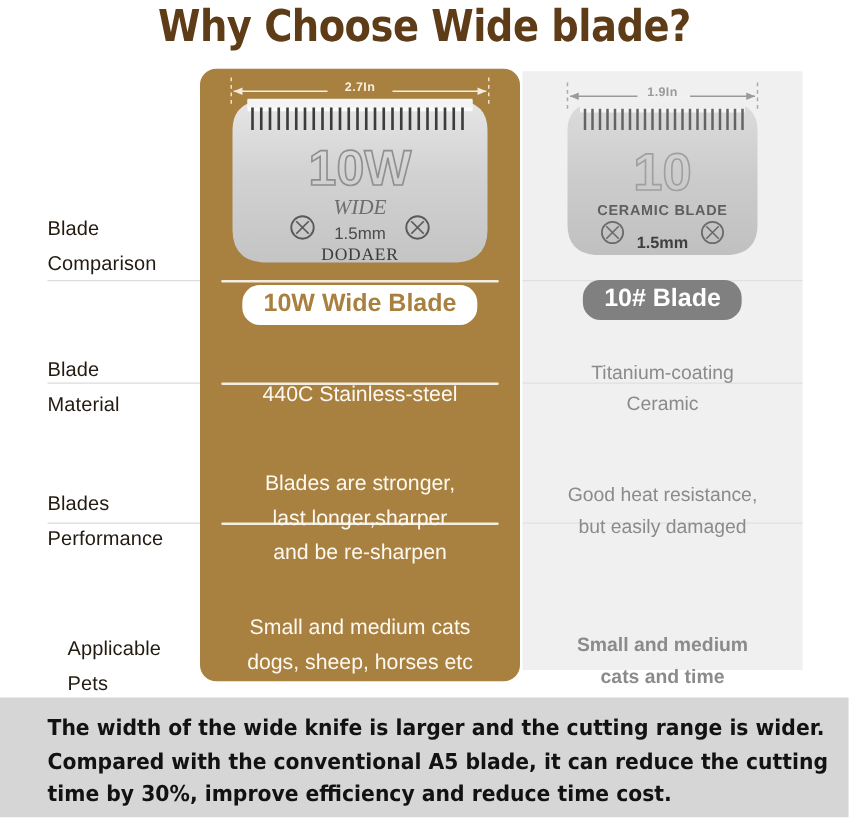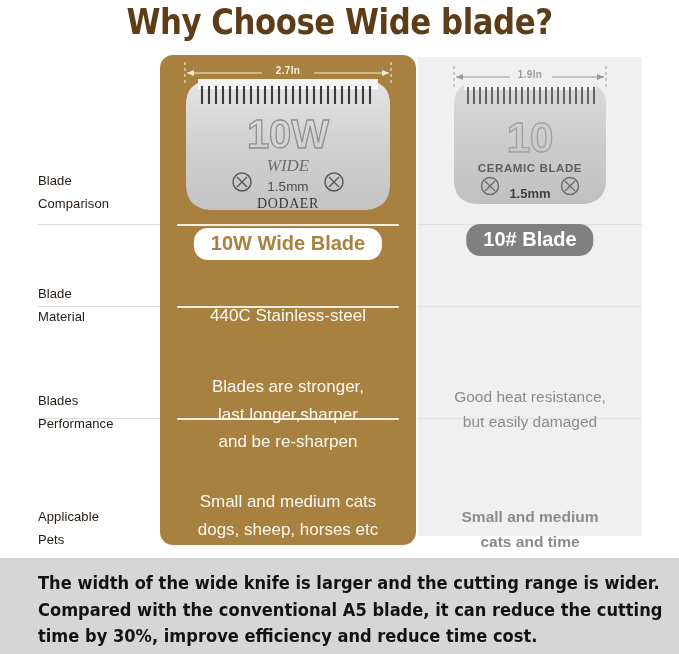--- a/index.html
+++ b/index.html
@@ -39,29 +39,29 @@
     position: absolute; left: 160px; top: 7px;
     width: 256px; height: 490px;
     background: #a8803f;
     border-radius: 13px;
   }
 
   
   .labels { position: absolute; left: 0; top: 0; width: 160px; height: 505px; }
   .row-label {
     position: absolute; left: 38px;
-    font-size: 13px; line-height: 1.75;
+    font-size: 16px; line-height: 1.75;
     color: #231a10;
     letter-spacing: 0.1px;
   }
   .row-label span { display: block; }
   .rl-0 { top: 122px; }
   .rl-1 { top: 235px; }
   .rl-2 { top: 342px; }
-  .rl-3 { top: 458px; }
+  .rl-3 { top: 458px; margin-left: 16px; }
 
   
   .sep-left {
     position: absolute; left: 38px; width: 122px; height: 1px;
     background: #dcdcdc;
   }
   .sl-0 { top: 176px; }
   .sl-1 { top: 258px; }
   .sl-2 { top: 370px; }
 
@@ -318,20 +318,24 @@
             <line x1="143" y1="105" x2="133" y2="115"></line>
         </g>
       </svg>
 
       <div class="badge badge-gray">10# Blade</div>
     </div>
 
     <div class="cell cell-brown cb-mat">
       <span>440C Stainless-steel</span>
     </div>
+    <div class="cell cell-gray cg-mat">
+      <span>Titanium-coating</span>
+      <span>Ceramic</span>
+    </div>
 
     <div class="cell cell-brown cb-perf">
       <span>Blades are stronger,</span>
       <span>last longer,sharper</span>
       <span>and be re-sharpen</span>
     </div>
     <div class="cell cell-gray cg-perf">
       <span>Good heat resistance,</span>
       <span>but easily damaged</span>
     </div>

